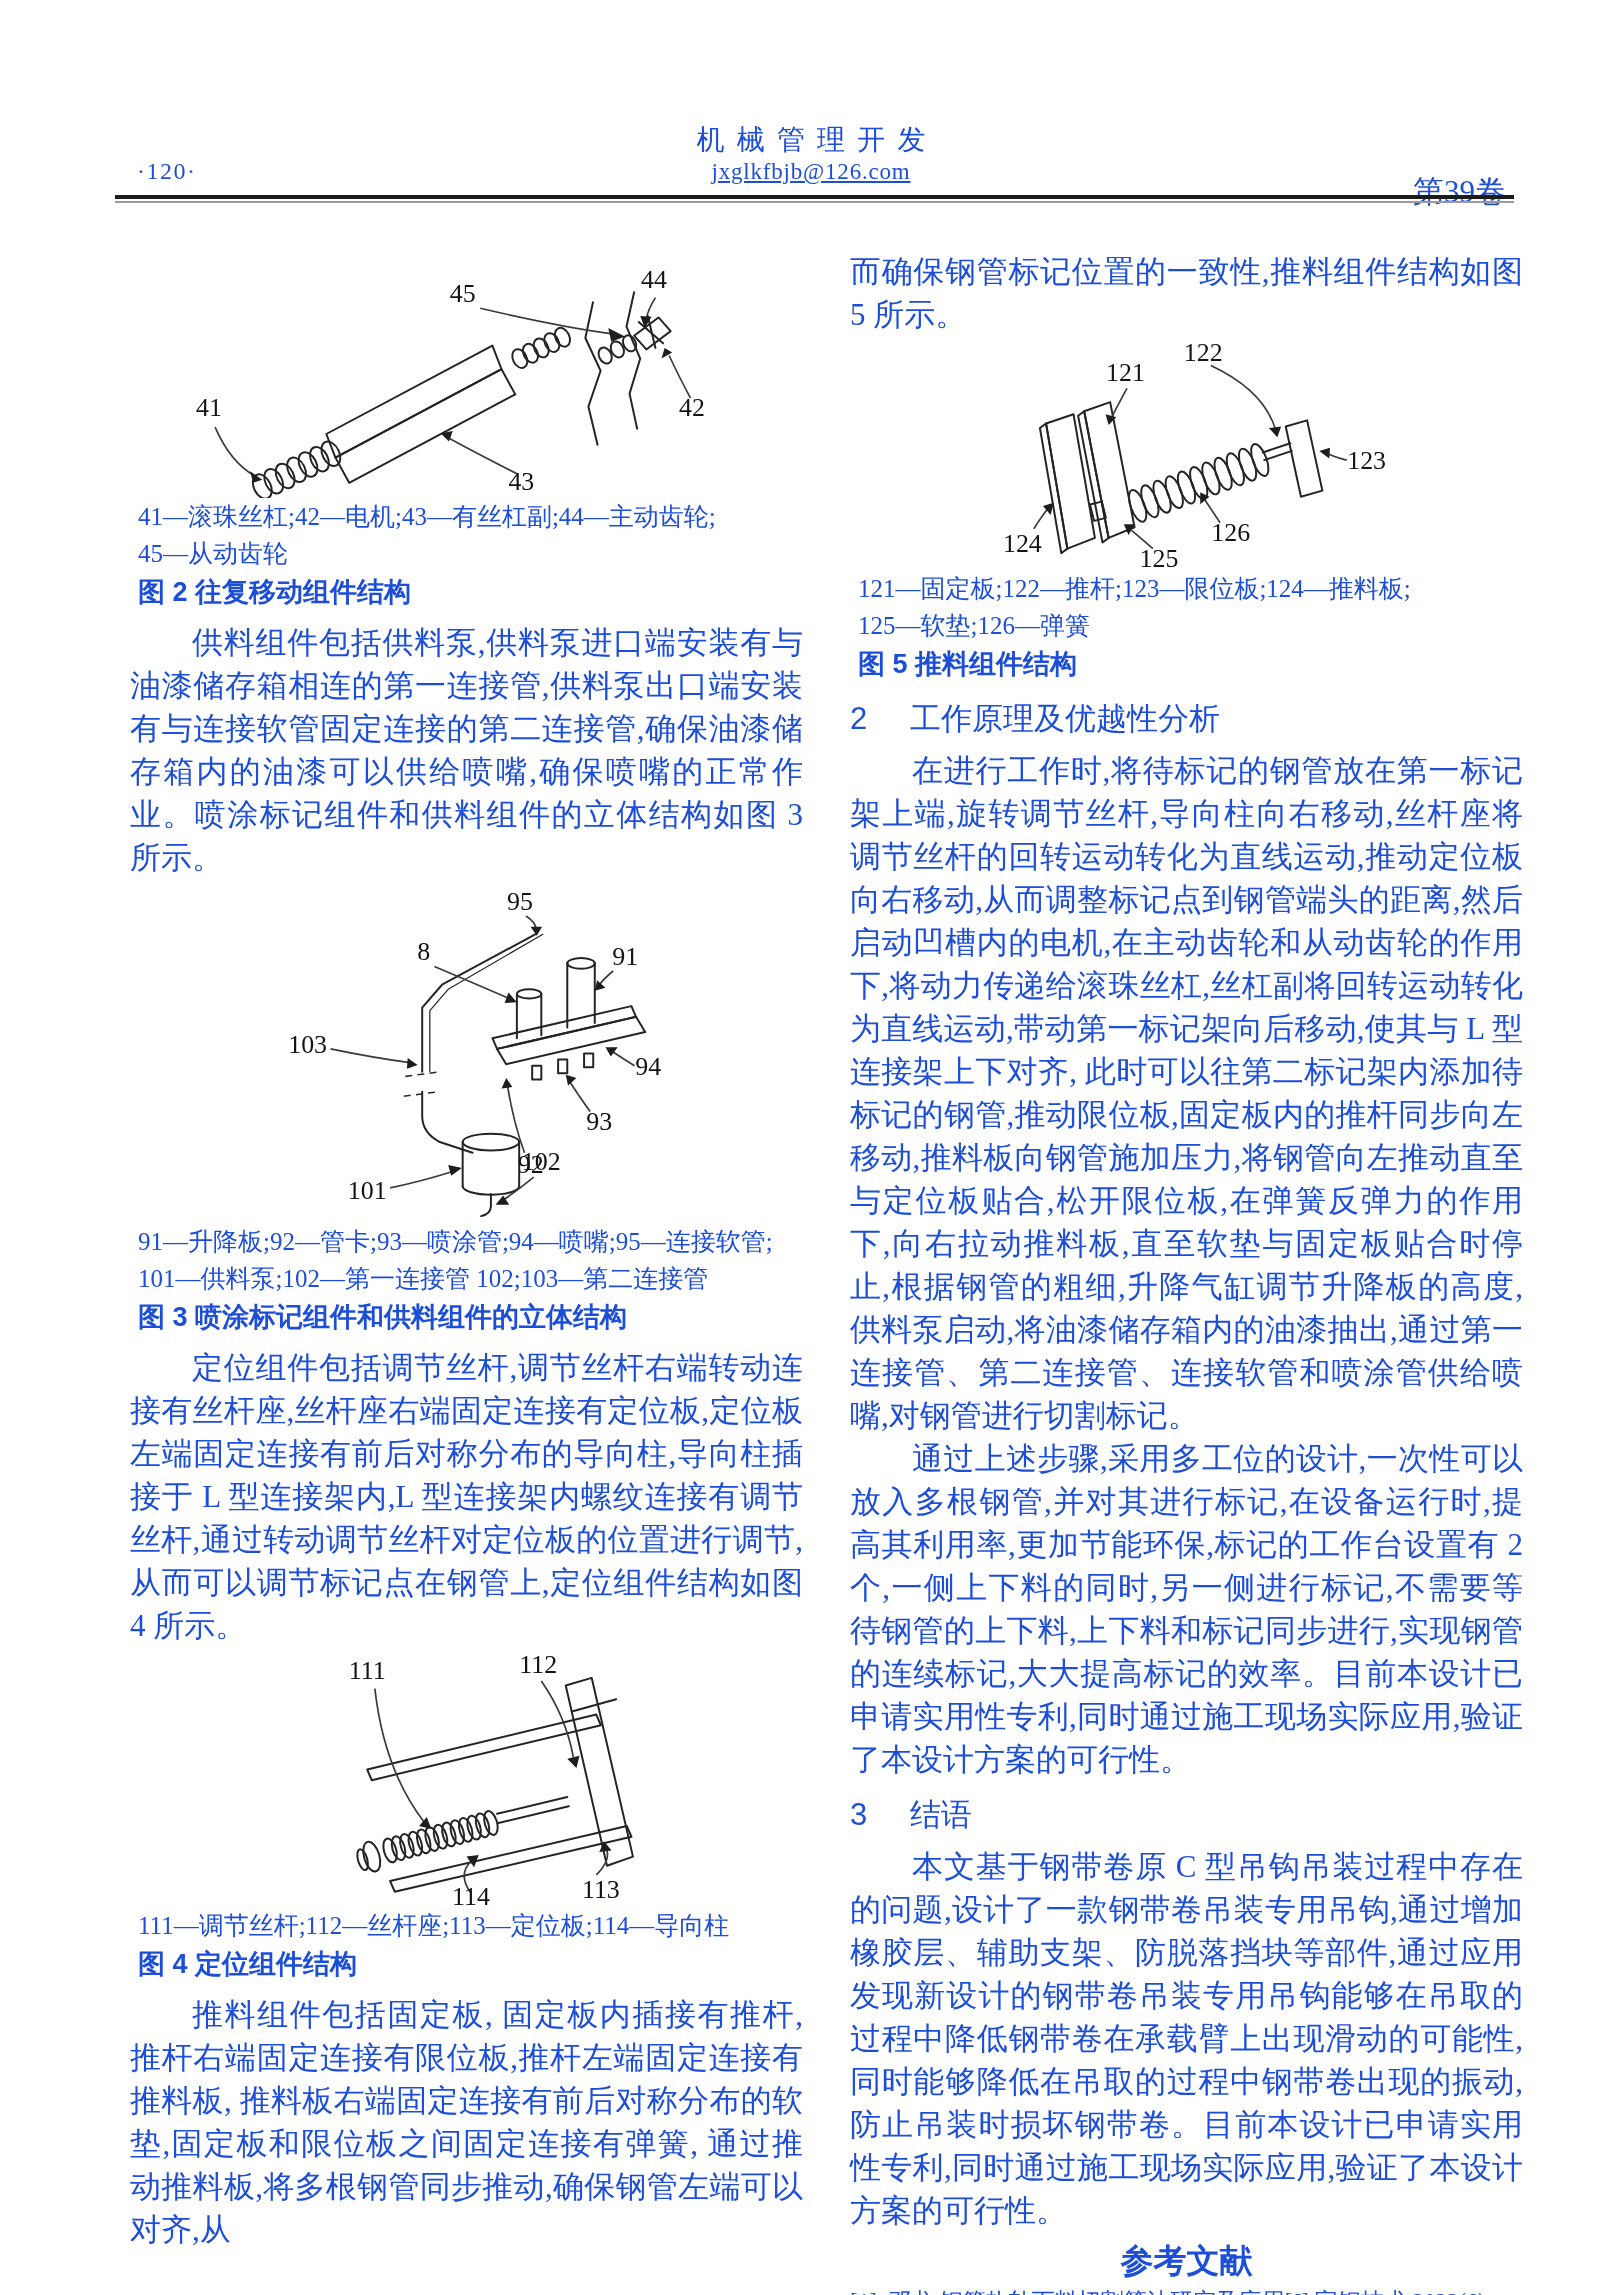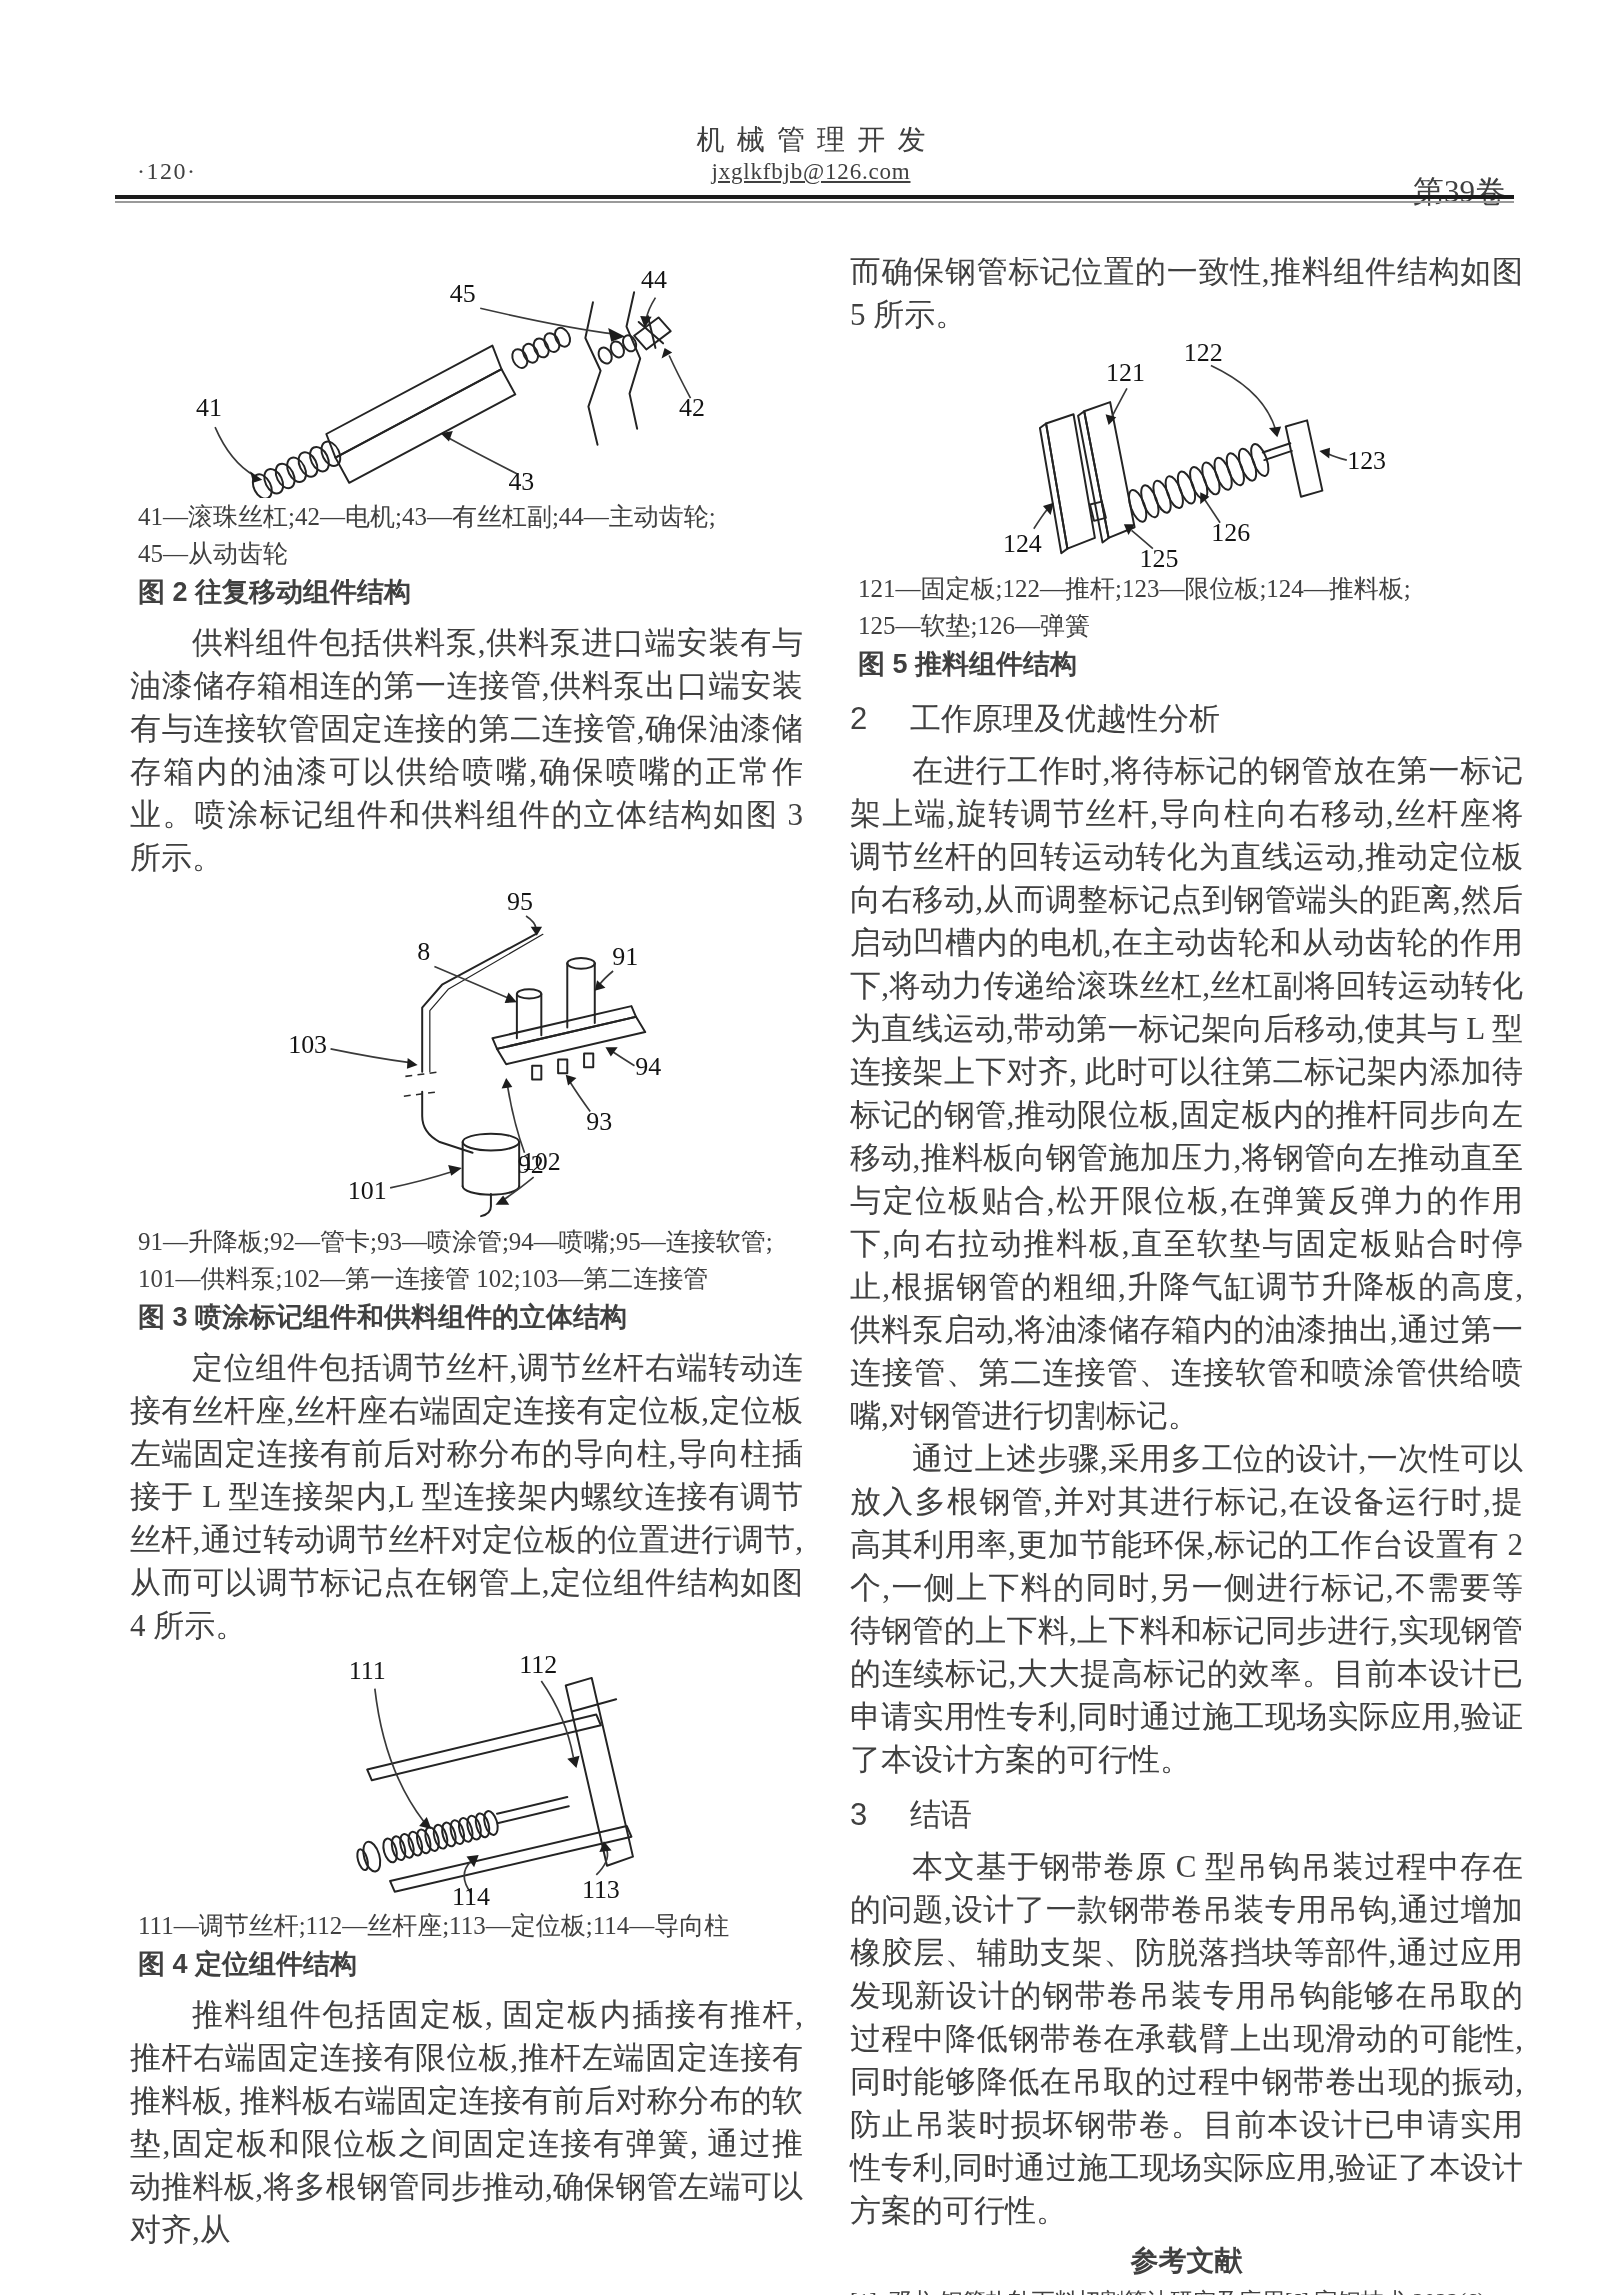--- a/index.html
+++ b/index.html
@@ -1,17 +1,17 @@
 <!DOCTYPE html>
 <html style="font-size:12.2px"><head>
 <meta charset="utf-8">
 <style>
   html,body{margin:0;padding:0;background:#d8d8d8;}
   .page{position:relative;width:1622px;height:2295px;background:#ffffff;
-        font-family:"Liberation Serif","DejaVu Serif",serif;color:#404040;overflow:hidden;}
+        font-family:"Liberation Serif","DejaVu Serif",serif;color:#1d4ed8;overflow:hidden;}
   
   .hdr-center{position:absolute;top:121px;left:0;width:100%;text-align:center;}
   .journal-title{font-size:28px;letter-spacing:12.2px;text-indent:12.2px;}
   .journal-email{font-size:23px;margin-top:0;text-decoration:underline;letter-spacing:0.8px;}
   .hdr-left{position:absolute;top:158px;left:137px;font-size:24px;letter-spacing:1.5px;}
   .hdr-right{position:absolute;top:171px;right:116px;font-size:31px;}
   .header-rule{position:absolute;top:195px;left:115px;width:1399px;height:3.8px;background:#1b1b1b;}
   .header-rule::after{content:"";position:absolute;left:0;right:0;top:6.1px;height:1.5px;background:#9a9a9a;}
   
   .columns{position:absolute;top:250px;left:130px;width:1392px;display:flex;gap:47px;}
@@ -19,21 +19,21 @@
   p.body{font-size:31px;line-height:43px;text-align:justify;margin:0;text-indent:2em;}
   p.body.noindent{text-indent:0;}
   figure{margin:8px;padding:0;}
   .cap{font-size:25px;line-height:37px;}
   .cap-title{font-size:27px;line-height:41px;text-align:left;font-weight:bold;
              font-family:"Liberation Sans","DejaVu Sans",sans-serif;}
   .fig-svg{display:block;margin:0 auto;}
   .sec{font-size:31px;line-height:43px;font-weight:normal;margin:12.2px 0 9.2px 0;
        font-family:"Liberation Sans","DejaVu Sans",sans-serif;}
   .sec .sec-num{display:inline-block;min-width:60px;}
-  .ref-head{text-align:center;font-size:28px;line-height:41px;font-weight:bold;margin-top:7.6px;
+  .ref-head{text-align:center;font-size:33px;line-height:41px;font-weight:bold;margin-top:7.6px;
             font-family:Liberation Sans, sans-serif;}
   .ref-item{font-size:23px;line-height:35px;margin:3.1px 0 0 0;padding-left:50px;text-indent:-50px;white-space:nowrap;}
   .ref-item .ref-label{display:inline-block;width:38px;text-indent:0;}
   
   .ln{stroke:#242424;stroke-width:2.6;fill:none;stroke-linecap:round;stroke-linejoin:round;}
   .ldr{stroke:#3a3a3a;stroke-width:2.2;fill:none;}
   .arr{fill:#1d1d1d;stroke:none;}
   .lbl{font-family:"Liberation Serif","DejaVu Serif",serif;font-size:34px;fill:#141414;}
   .dash{stroke:#2a2a2a;stroke-width:2;stroke-dasharray:9 7;fill:none;}
 </style>

